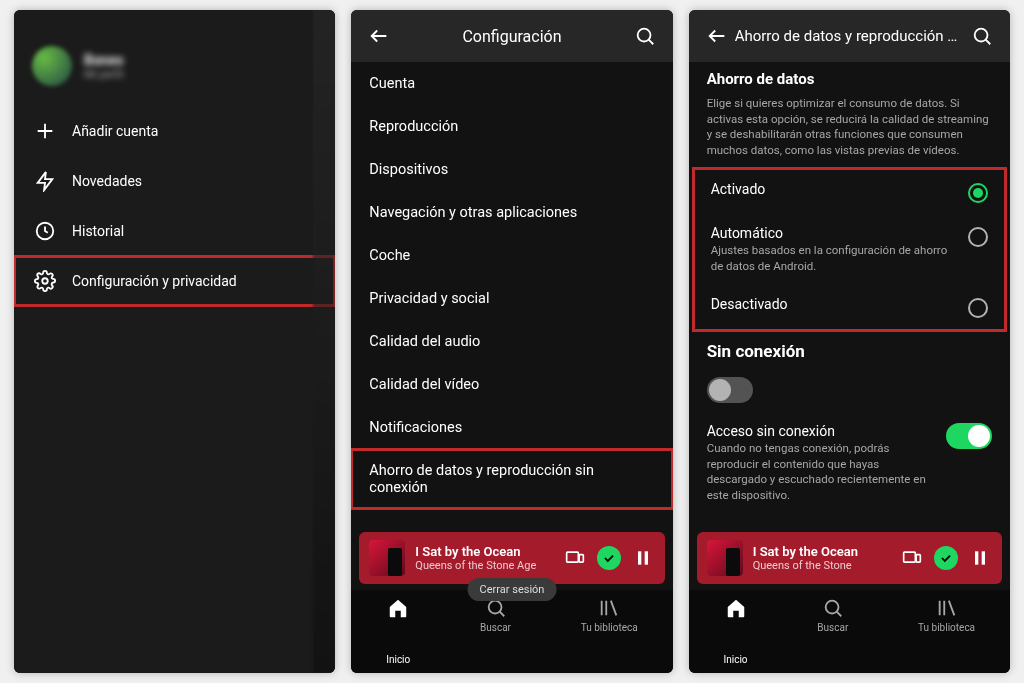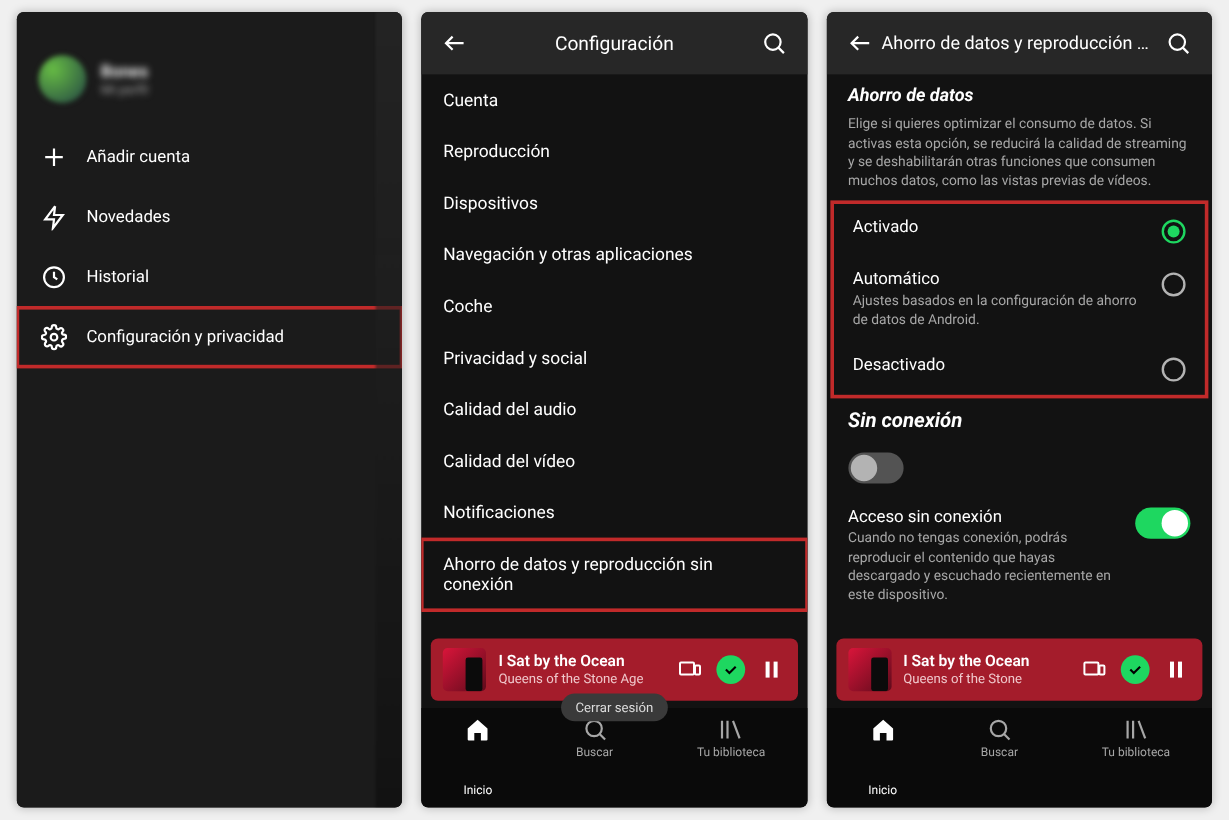--- a/index.html
+++ b/index.html
@@ -26,21 +26,21 @@
   .micon{width:22px;height:22px;display:flex;align-items:center;justify-content:center;}
   .hl-red{outline:3px solid #c12a2a;outline-offset:-2px;}
   .peek{position:absolute;top:0;right:0;width:22px;height:100%;background:linear-gradient(#2b2b2b,#0e0e0e);filter:blur(1px);opacity:.6;}
   
   .topbar{display:flex;align-items:center;justify-content:space-between;padding:14px 16px;background:#272727;}
   .tb-title{flex:1;text-align:center;font-weight:400;font-size:16px;white-space:nowrap;overflow:hidden;text-overflow:ellipsis;padding:0 6px;}
   .iconbtn{width:24px;height:24px;display:flex;align-items:center;justify-content:center;color:var(--text);}
   .content{flex:1 1 auto;overflow:hidden;display:flex;flex-direction:column;}
   .row{padding:13px 18px;font-size:14.5px;}
   .desc{font-size:11.5px;color:var(--sub);line-height:1.35;margin-top:2px;}
-  .section-h{font-size:17px;font-weight:700;padding:8px 18px 6px;font-style:italic;}
+  .section-h{font-size:17px;font-weight:700;padding:8px 18px 6px;}
   
   .radio-row{display:flex;align-items:flex-start;justify-content:space-between;gap:10px;padding:11px 18px;}
   .radio-row .lbl{flex:1;}
   .radio{width:20px;height:20px;border:2px solid #b3b3b3;border-radius:50%;position:relative;flex:0 0 auto;margin-top:2px;}
   .radio.on{border-color:var(--accent);}
   .radio.on::after{content:"";position:absolute;inset:3px;border-radius:50%;background:var(--accent);}
   .switch{width:46px;height:26px;border-radius:13px;background:#535353;position:relative;flex:0 0 auto;}
   .switch .knob{width:22px;height:22px;border-radius:50%;background:#b3b3b3;position:absolute;top:2px;left:2px;}
   .switch.on{background:var(--accent);}
   .switch.on .knob{left:22px;background:#fff;}

